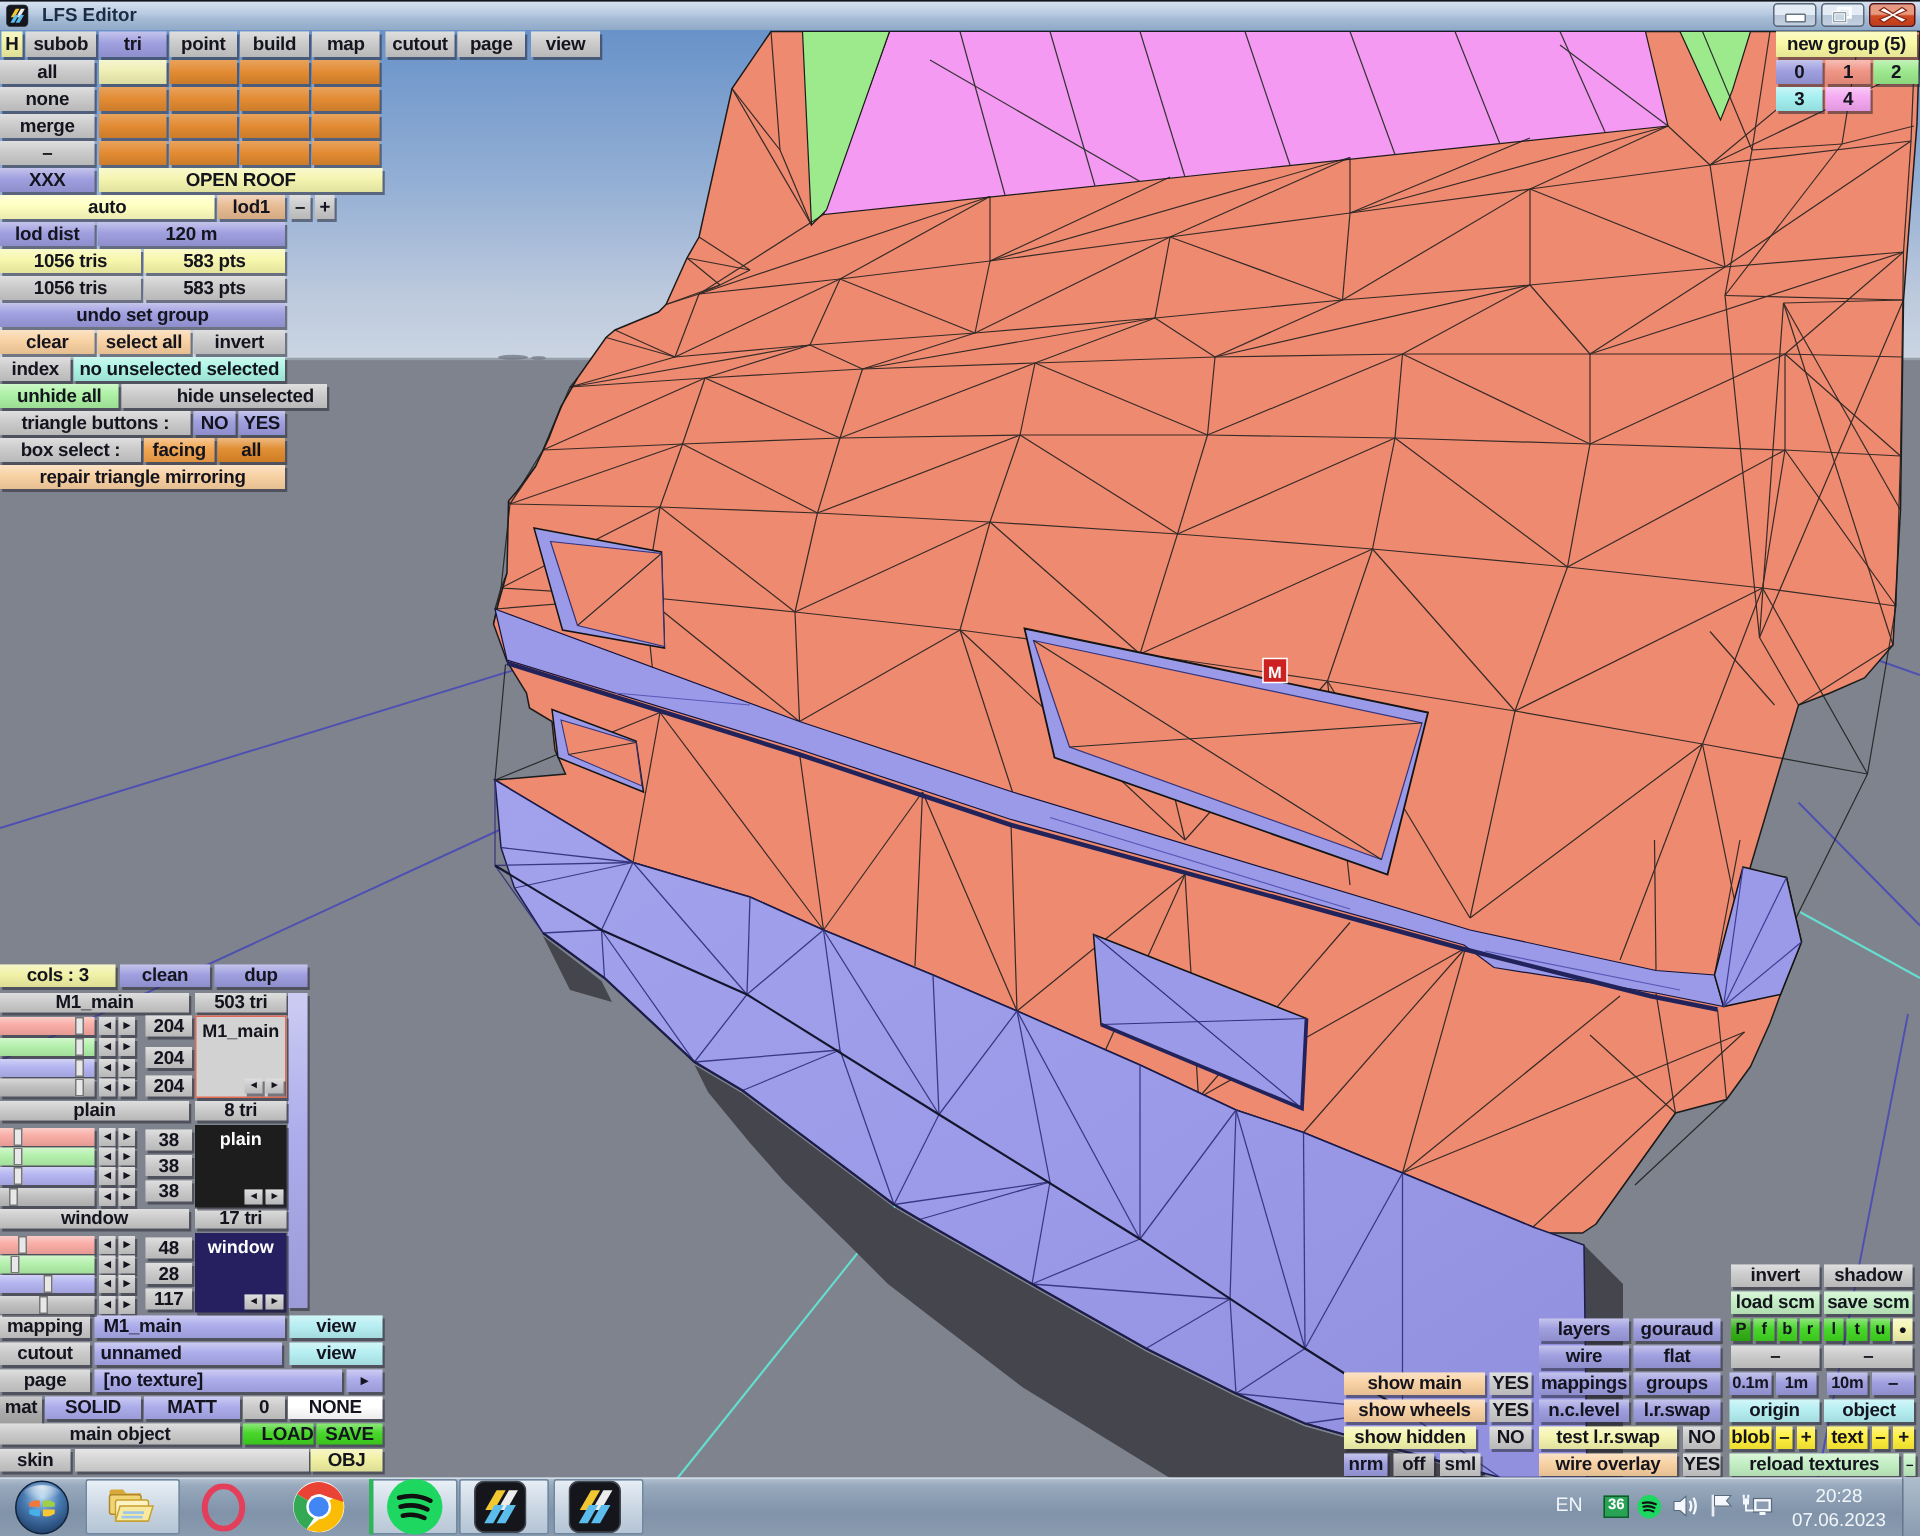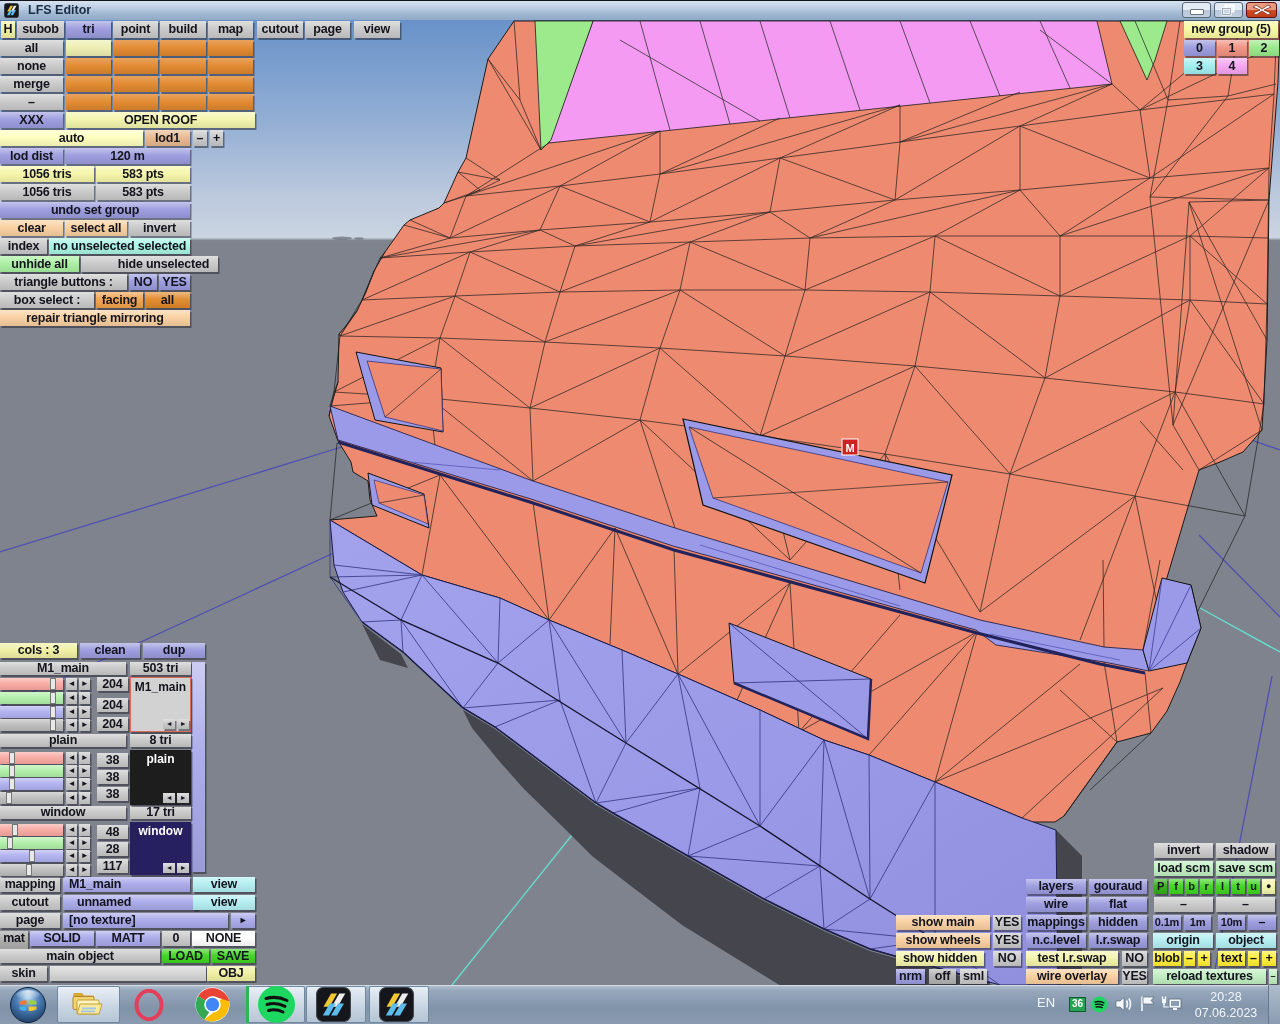--- a/index.html
+++ b/index.html
@@ -482,32 +482,32 @@
 <div class="b" style="left:97px;top:842px;width:31px;height:14px;background-color:#c8c8c8;line-height:14px;">28</div>
 <div class="b" style="left:97px;top:859px;width:31px;height:14px;background-color:#c8c8c8;line-height:14px;">117</div>
 <div class="b" style="left:0px;top:734px;width:126px;height:13px;background-color:#c8c8c8;line-height:13px;">plain</div>
 <div class="b" style="left:130px;top:734px;width:61px;height:13px;background-color:#c8c8c8;line-height:13px;">8 tri</div>
 <div class="b" style="left:0px;top:806px;width:126px;height:13px;background-color:#c8c8c8;line-height:13px;">window</div>
 <div class="b" style="left:130px;top:806px;width:61px;height:13px;background-color:#c8c8c8;line-height:13px;">17 tri</div>
 <div class="b" style="left:0px;top:877px;width:60px;height:15px;background-color:#c8c8c8;line-height:15px;">mapping</div>
 <div class="b" style="left:63px;top:877px;width:121px;height:15px;background-color:#a8a8ea;line-height:15px;text-align:left;padding-left:6px;">M1_main</div>
 <div class="b" style="left:193px;top:877px;width:62px;height:15px;background-color:#b2eef2;line-height:15px;">view</div>
 <div class="b" style="left:0px;top:895px;width:60px;height:15px;background-color:#c8c8c8;line-height:15px;">cutout</div>
-<div class="b" style="left:63px;top:895px;width:121px;height:15px;background-color:#a8a8ea;line-height:15px;text-align:left;padding-left:14px;">unnamed</div>
+<div class="b" style="left:63px;top:895px;width:121px;height:15px;background-color:#a8a8ea;line-height:15px;text-align:left;padding-left:4px;">unnamed</div>
 <div class="b" style="left:193px;top:895px;width:62px;height:15px;background-color:#b2eef2;line-height:15px;">view</div>
 <div class="b" style="left:0px;top:913px;width:60px;height:15px;background-color:#c8c8c8;line-height:15px;">page</div>
 <div class="b" style="left:63px;top:913px;width:159px;height:15px;background-color:#a8a8ea;line-height:15px;text-align:left;padding-left:6px;">[no texture]</div>
 <div class="b" style="left:231px;top:913px;width:24px;height:15px;background-color:#a8a8ea;line-height:15px;font-size:9px;">►</div>
 <div class="b" style="left:0px;top:931px;width:28px;height:26px;background-color:#a2a2a2;line-height:15px;">mat</div>
 <div class="b" style="left:30px;top:931px;width:64px;height:15px;background-color:#a8a8ea;line-height:15px;">SOLID</div>
 <div class="b" style="left:96px;top:931px;width:64px;height:15px;background-color:#a8a8ea;line-height:15px;">MATT</div>
 <div class="b" style="left:162px;top:931px;width:28px;height:15px;background-color:#c8c8c8;line-height:15px;">0</div>
 <div class="b" style="left:192px;top:931px;width:63px;height:15px;background-color:#ffffff;line-height:15px;">NONE</div>
 <div class="b" style="left:0px;top:949px;width:160px;height:14px;background-color:#c8c8c8;line-height:14px;">main object</div>
-<div class="b" style="left:162px;top:949px;width:47px;height:14px;background-color:#3ed41e;line-height:14px;">LOAD</div>
+<div class="b" style="left:162px;top:949px;width:47px;height:14px;background-color:#3ed41e;line-height:14px;text-align:right;">LOAD</div>
 <div class="b" style="left:211px;top:949px;width:44px;height:14px;background-color:#3ed41e;line-height:14px;">SAVE</div>
 <div class="b" style="left:0px;top:966px;width:47px;height:15px;background-color:#c8c8c8;line-height:15px;">skin</div>
 <div class="b" style="left:50px;top:966px;width:156px;height:15px;background-color:#d4d4d4;line-height:15px;"></div>
 <div class="b" style="left:207px;top:966px;width:48px;height:15px;background-color:#f0f0a0;line-height:15px;">OBJ</div>
 <div class="b" style="left:1154px;top:843px;width:59px;height:15px;background-color:#c8c8c8;line-height:15px;">invert</div>
 <div class="b" style="left:1216px;top:843px;width:59px;height:15px;background-color:#c8c8c8;line-height:15px;">shadow</div>
 <div class="b" style="left:1154px;top:861px;width:59px;height:15px;background-color:#c0eec0;line-height:15px;">load scm</div>
 <div class="b" style="left:1216px;top:861px;width:59px;height:15px;background-color:#c0eec0;line-height:15px;">save scm</div>
 <div class="b" style="left:1154px;top:879px;width:13px;height:15px;background-color:#2fae12;line-height:15px;font-size:11px;">P</div>
 <div class="b" style="left:1169px;top:879px;width:14px;height:15px;background-color:#3ed41e;line-height:15px;font-size:11px;">f</div>
@@ -519,21 +519,21 @@
 <div class="b" style="left:1262px;top:879px;width:13px;height:15px;background-color:#f4f4ac;line-height:15px;font-size:9px;">●</div>
 <div class="b" style="left:1026px;top:879px;width:60px;height:15px;background-color:#9a9ade;line-height:15px;">layers</div>
 <div class="b" style="left:1089px;top:879px;width:58px;height:15px;background-color:#9a9ade;line-height:15px;">gouraud</div>
 <div class="b" style="left:1154px;top:897px;width:59px;height:15px;background-color:#c8c8c8;line-height:15px;">–</div>
 <div class="b" style="left:1216px;top:897px;width:59px;height:15px;background-color:#c8c8c8;line-height:15px;">–</div>
 <div class="b" style="left:1026px;top:897px;width:60px;height:15px;background-color:#9a9ade;line-height:15px;">wire</div>
 <div class="b" style="left:1089px;top:897px;width:58px;height:15px;background-color:#9a9ade;line-height:15px;">flat</div>
 <div class="b" style="left:896px;top:915px;width:94px;height:15px;background-color:#f8cf9e;line-height:15px;">show main</div>
 <div class="b" style="left:993px;top:915px;width:28px;height:15px;background-color:#c8c8c8;line-height:15px;">YES</div>
 <div class="b" style="left:1026px;top:915px;width:60px;height:15px;background-color:#9a9ade;line-height:15px;">mappings</div>
-<div class="b" style="left:1089px;top:915px;width:58px;height:15px;background-color:#9a9ade;line-height:15px;">hidden</div>
+<div class="b" style="left:1089px;top:915px;width:58px;height:15px;background-color:#9a9ade;line-height:15px;">groups</div>
 <div class="b" style="left:1153px;top:915px;width:28px;height:15px;background-color:#9a9ade;line-height:15px;font-size:11px;">0.1m</div>
 <div class="b" style="left:1184px;top:915px;width:27px;height:15px;background-color:#9a9ade;line-height:15px;font-size:11px;">1m</div>
 <div class="b" style="left:1218px;top:915px;width:27px;height:15px;background-color:#9a9ade;line-height:15px;font-size:11px;">10m</div>
 <div class="b" style="left:1248px;top:915px;width:28px;height:15px;background-color:#9a9ade;line-height:15px;">–</div>
 <div class="b" style="left:896px;top:933px;width:94px;height:15px;background-color:#f8cf9e;line-height:15px;">show wheels</div>
 <div class="b" style="left:993px;top:933px;width:28px;height:15px;background-color:#c8c8c8;line-height:15px;">YES</div>
 <div class="b" style="left:1026px;top:933px;width:60px;height:15px;background-color:#9a9ade;line-height:15px;">n.c.level</div>
 <div class="b" style="left:1089px;top:933px;width:58px;height:15px;background-color:#9a9ade;line-height:15px;">l.r.swap</div>
 <div class="b" style="left:1153px;top:933px;width:60px;height:15px;background-color:#b2eef2;line-height:15px;">origin</div>
 <div class="b" style="left:1216px;top:933px;width:60px;height:15px;background-color:#b2eef2;line-height:15px;">object</div>

